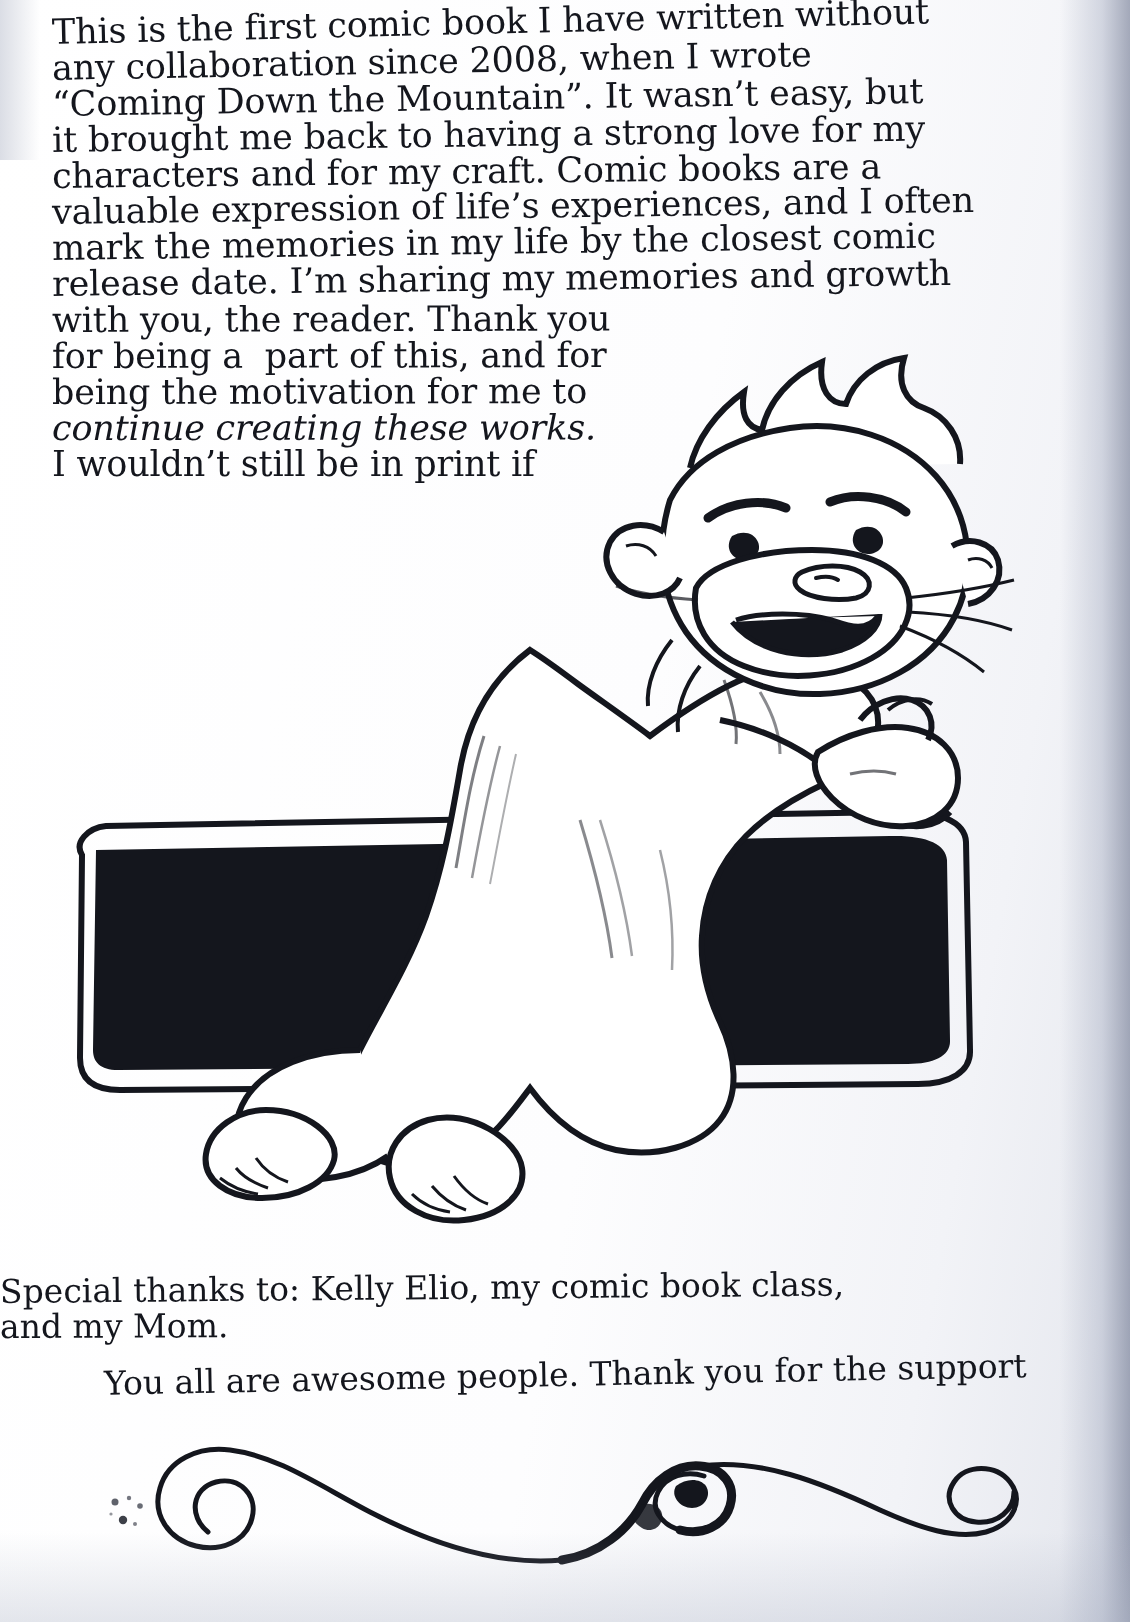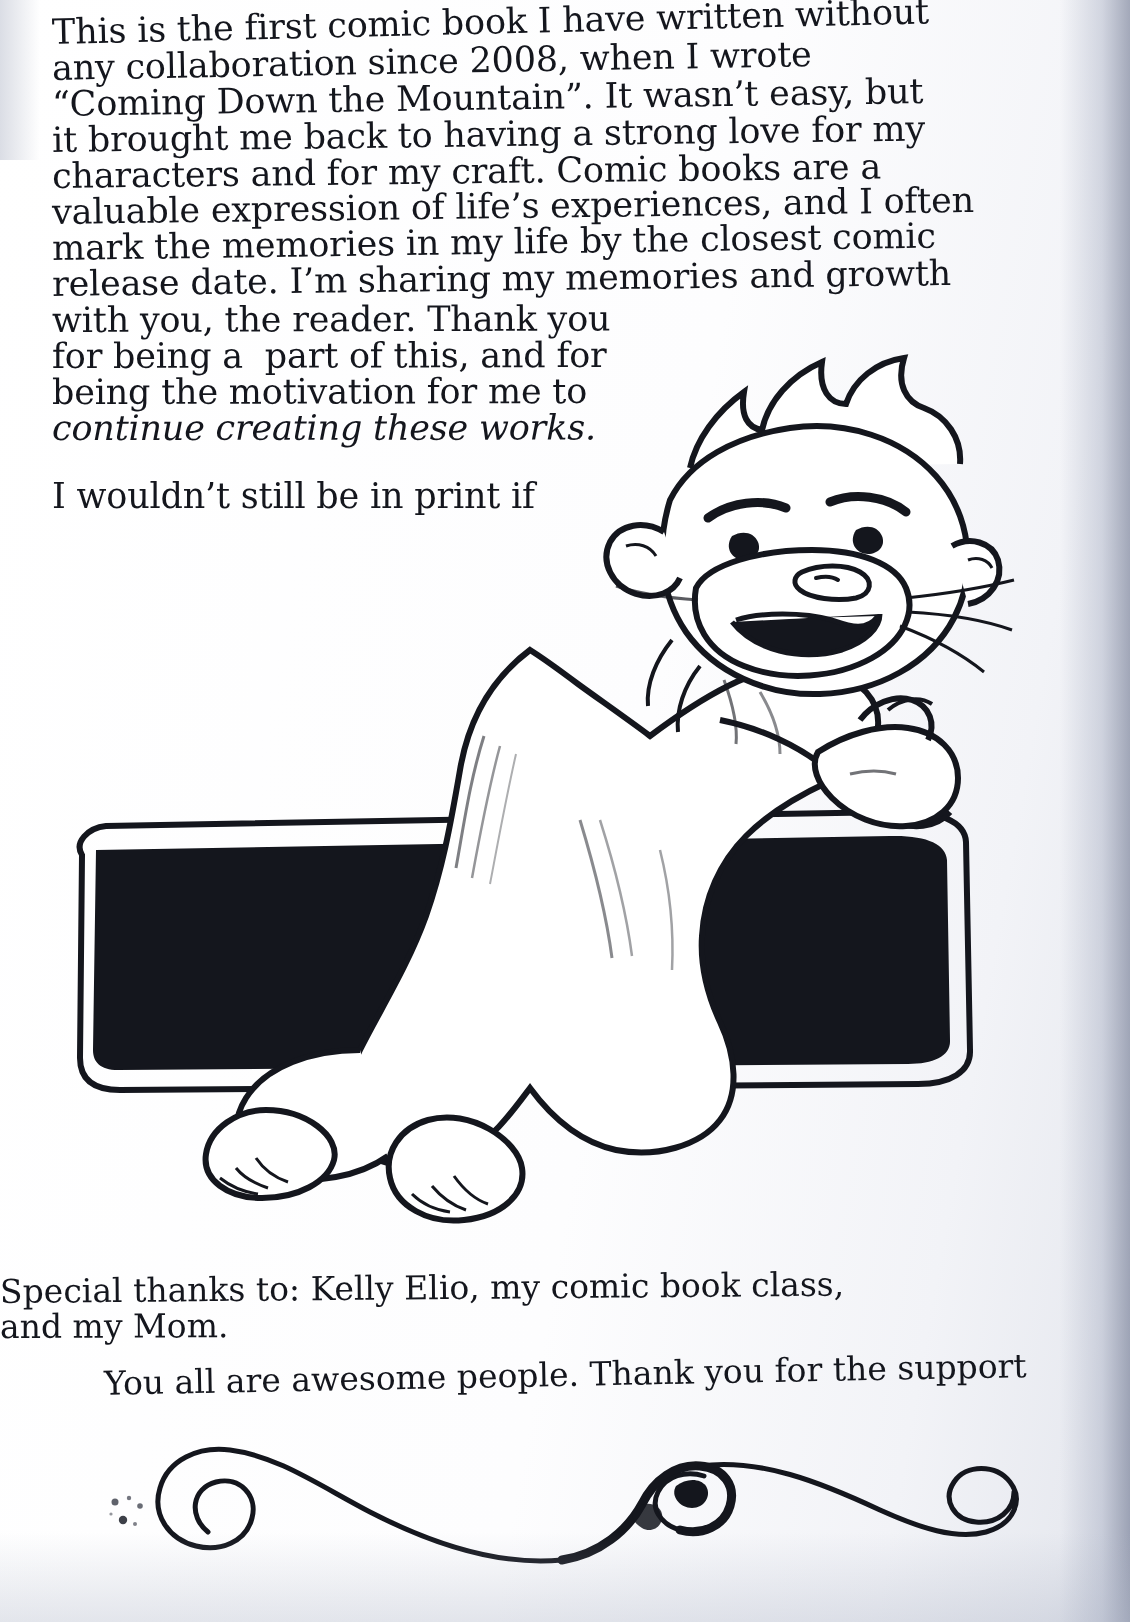--- a/index.html
+++ b/index.html
@@ -61,21 +61,21 @@
   .intro-line.l3  { transform: rotate(-0.85deg) scale(1.00); }
   .intro-line.l4  { transform: rotate(-0.75deg) scale(1.00); }
   .intro-line.l5  { transform: rotate(-0.65deg) scale(1.00); }
   .intro-line.l6  { transform: rotate(-0.75deg) scale(1.00); }
   .intro-line.l7  { transform: rotate(-0.80deg) scale(1.00); }
   .intro-line.l8  { transform: rotate(-0.70deg) scale(1.00); }
   .intro-line.l9  { transform: rotate(-0.15deg) scale(1.00); }
   .intro-line.l10 { transform: rotate(-0.10deg) scale(1.00); }
   .intro-line.l11 { transform: rotate(-0.10deg) scale(1.00); }
   .intro-line.l12 { transform: rotate(-0.05deg) scale(1.00); font-style: italic; }
-  .intro-line.l13 { transform: rotate(0deg) scale(1.00); margin-top: 32px; }
+  .intro-line.l13 { transform: rotate(0deg) scale(1.00); }
   .intro-line.l14 { transform: rotate(0deg) scale(1.00); }
 
   
   #artwork {
     position: absolute;
     left: 60px;
     top: 350px;
     width: 960px;
     height: 890px;
   }

